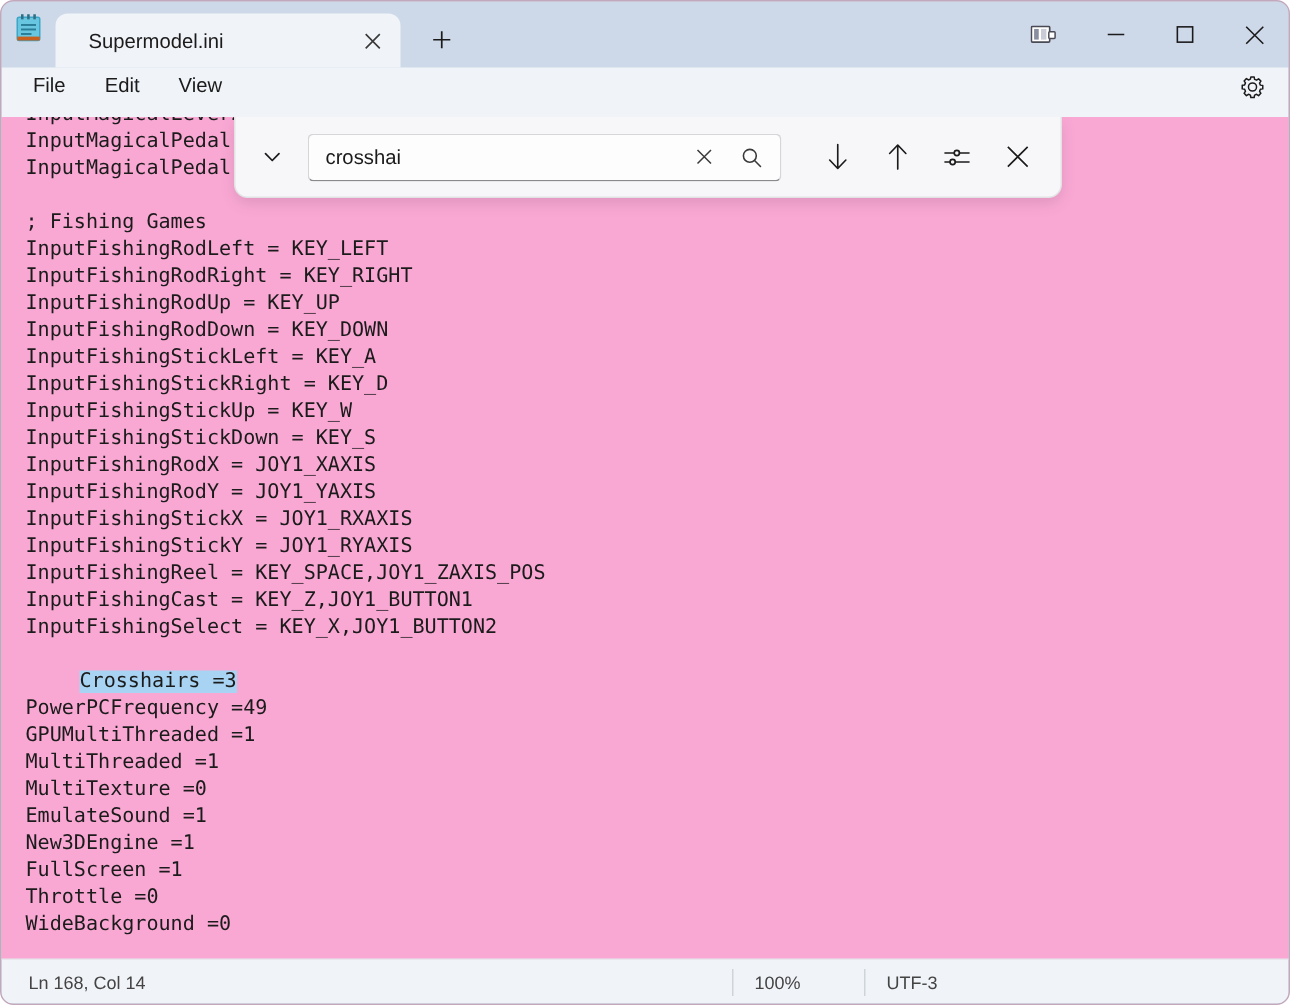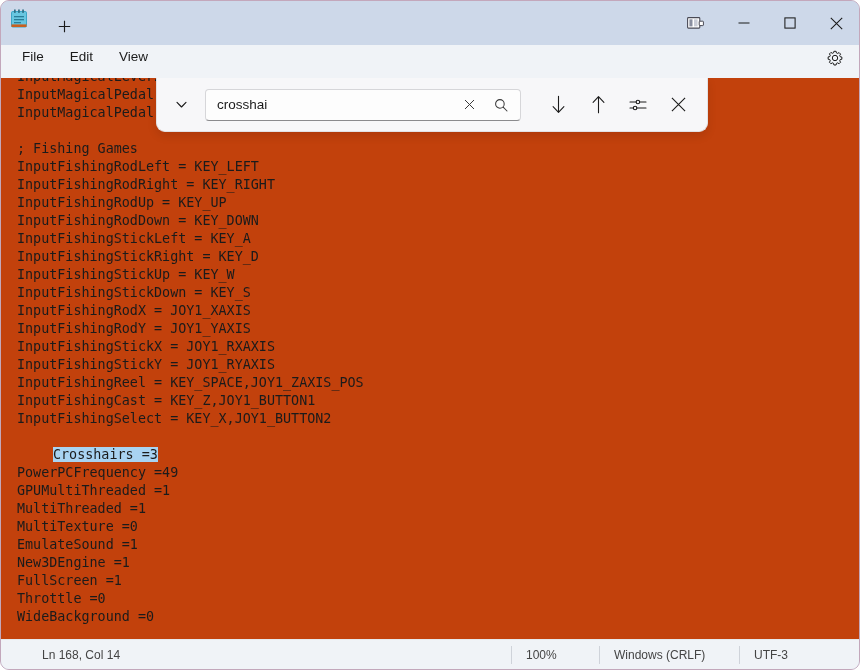--- a/index.html
+++ b/index.html
@@ -111,21 +111,21 @@
     width: 30px; height: 26px;
     display: flex; align-items: center; justify-content: center;
     border-radius: 4px;
     color: #1b1b1b;
   }
 
   
   #editor-wrap {
     position: relative;
     height: 561px;
-    background: #c2410c;
+    background: #f9a8d4;
     overflow: hidden;
   }
   #editor {
     position: absolute;
     top: -10px;
     left: 0;
     right: 0;
     padding: 0 0 0 16px;
     font-family: "DejaVu Sans Mono", "Liberation Mono", monospace;
     font-size: 13.4px;
@@ -202,21 +202,21 @@
     font-size: 12px;
     color: #444;
     border-top: 1px solid #e6e8ec;
   }
   .status-cell {
     padding: 0 14px;
     height: 18px;
     display: flex;
     align-items: center;
   }
-  .status-pos { width: 487px; padding-left: 18px; margin-left: 23px; }
+  .status-pos { width: 487px; padding-left: 18px; }
   .status-div { border-left: 1px solid #cfd3da; }
   .status-zoom  { width: 88px; }
   .status-eol   { width: 140px; }
   .status-enc   { width: 110px; }
 
   svg { display: block; }
 </style>
 </head>
 <body>
 
@@ -231,20 +231,28 @@
         <rect x="1.5" y="15.4" width="15" height="2.6" fill="#c9601f"></rect>
         <rect x="4" y="0.5" width="1.7" height="3.4" fill="#2e6f86"></rect>
         <rect x="8.1" y="0.5" width="1.7" height="3.4" fill="#2e6f86"></rect>
         <rect x="12.2" y="0.5" width="1.7" height="3.4" fill="#2e6f86"></rect>
         <rect x="4" y="7" width="10" height="1.3" fill="#2a7d98"></rect>
         <rect x="4" y="10" width="10" height="1.3" fill="#2a7d98"></rect>
         <rect x="4" y="13" width="7" height="1.3" fill="#2a7d98"></rect>
       </svg>
     </div>
 
+    <div class="tab">
+      <span class="tab-title">Supermodel.ini</span>
+      <span class="tab-close">
+        <svg width="11" height="11" viewBox="0 0 11 11">
+          <path d="M0.8 0.8 L10.2 10.2 M10.2 0.8 L0.8 10.2" stroke="currentColor" stroke-width="1.1" fill="none"></path>
+        </svg>
+      </span>
+    </div>
 
     <div class="new-tab">
       <span>
         <svg width="13" height="13" viewBox="0 0 13 13">
           <path d="M6.5 0.8 V12.2 M0.8 6.5 H12.2" stroke="currentColor" stroke-width="1.15" fill="none"></path>
         </svg>
       </span>
     </div>
 
     <div id="caption-buttons">
@@ -363,17 +371,16 @@
             <path d="M0.9 0.9 L14.1 14.1 M14.1 0.9 L0.9 14.1" stroke="currentColor" stroke-width="1.1" fill="none"></path>
           </svg>
         </span>
       </div>
     </div>
   </div>
 
   <div id="statusbar">
     <div class="status-cell status-pos">Ln 168, Col 14</div>
     <div class="status-cell status-div status-zoom">100%</div>
-    <div class="status-cell status-div status-eol">Windows (CRLF)</div>
     <div class="status-cell status-div status-enc">UTF-3</div>
   </div>
 
 </div>
 
 </body></html>

